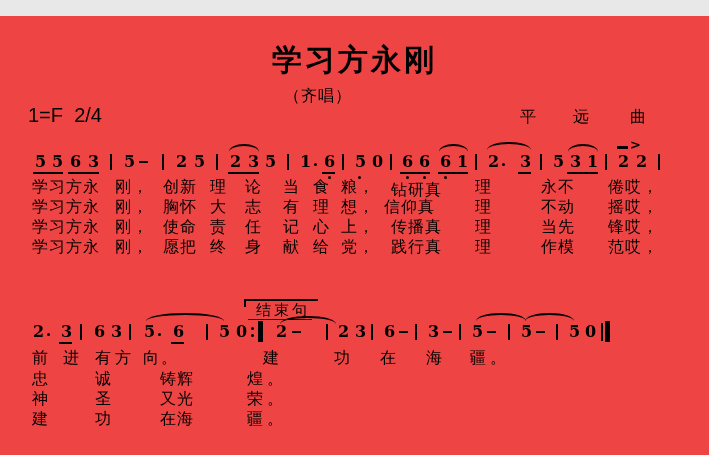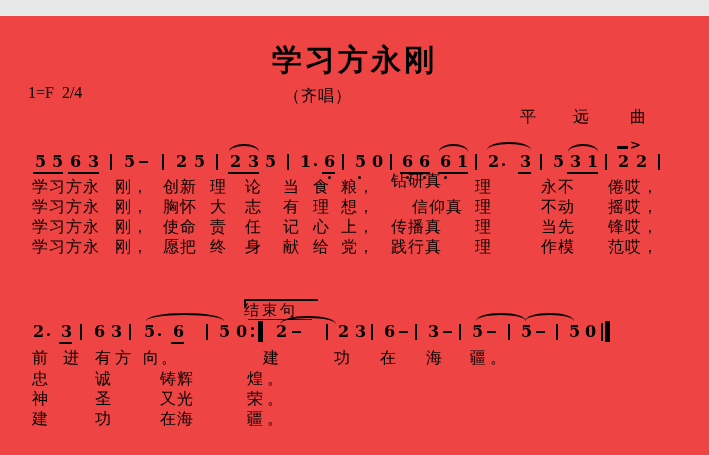--- a/index.html
+++ b/index.html
@@ -1,20 +1,20 @@
 <!DOCTYPE html>
 <html><head>
 <meta charset="utf-8">
 <style>
   html,body{margin:0;padding:0;background:#e8e8e8}
   .page{position:relative;width:709px;height:455px;background:#ef4444;color:#000;
         font-family:"Liberation Serif","DejaVu Serif",serif;overflow:hidden;margin:16px auto}
   .page *{position:absolute}
   .title{left:0;top:24px;width:709px;text-align:center;font-size:30px;font-weight:bold;letter-spacing:3px;white-space:pre}
-  .keymeter{left:28px;top:68px;font-size:16px;font-family:Liberation Serif, serif;white-space:pre}
+  .keymeter{left:28px;top:88px;font-size:20px;font-family:Liberation Sans, sans-serif;white-space:pre}
   .subtitle{left:284px;top:70px;font-size:16px;letter-spacing:1px;white-space:pre}
   .lyricist{left:518px;top:71px;font-size:16px;letter-spacing:1px;white-space:pre}
   .composer-ch{top:91px;font-size:16px}
   .tempo{left:28px;top:96px;font-size:16px;white-space:pre}
   .tempo .glyph{position:static;font-family:"DejaVu Sans",sans-serif;font-size:17px}
   .tempo .txt{position:static}
   .tk-n{font:bold 16px "DejaVu Serif",serif;line-height:17px}
   .tk-bar{width:2px;height:16px;background:#000}
   .tk-thick{width:5px;height:21px;background:#000}
   .tk-thin{width:2px;height:18px;background:#000}
@@ -143,33 +143,33 @@
     <div class="slur" style="left: 476px; top: 297px; width: 50px;"></div>
     <div class="slur" style="left: 525px; top: 297px; width: 49px;"></div>
     <span class="lyric" style="left: 32px; top: 162px;">学习方永</span>
     <span class="lyric" style="left: 115px; top: 162px;">刚，</span>
     <span class="lyric" style="left: 163px; top: 162px;">创新</span>
     <span class="lyric" style="left: 210px; top: 162px;">理</span>
     <span class="lyric" style="left: 245px; top: 162px;">论</span>
     <span class="lyric" style="left: 283px; top: 162px;">当</span>
     <span class="lyric" style="left: 313px; top: 162px;">食</span>
     <span class="lyric" style="left: 341px; top: 162px;">粮，</span>
-    <span class="lyric" style="left: 391px; top: 156px;">钻研真</span>
+    <span class="lyric" style="left: 391px; top: 165px;">钻研真</span>
     <span class="lyric" style="left: 475px; top: 162px;">理</span>
     <span class="lyric" style="left: 541px; top: 162px;">永不</span>
     <span class="lyric" style="left: 608px; top: 162px;">倦哎，</span>
     <span class="lyric" style="left: 32px; top: 182px;">学习方永</span>
     <span class="lyric" style="left: 115px; top: 182px;">刚，</span>
     <span class="lyric" style="left: 163px; top: 182px;">胸怀</span>
     <span class="lyric" style="left: 210px; top: 182px;">大</span>
     <span class="lyric" style="left: 245px; top: 182px;">志</span>
     <span class="lyric" style="left: 283px; top: 182px;">有</span>
     <span class="lyric" style="left: 313px; top: 182px;">理</span>
     <span class="lyric" style="left: 341px; top: 182px;">想，</span>
-    <span class="lyric" style="left: 412px; top: 182px;">信仰真</span>
+    <span class="lyric" style="left: 384px; top: 182px;">信仰真</span>
     <span class="lyric" style="left: 475px; top: 182px;">理</span>
     <span class="lyric" style="left: 541px; top: 182px;">不动</span>
     <span class="lyric" style="left: 608px; top: 182px;">摇哎，</span>
     <span class="lyric" style="left: 32px; top: 202px;">学习方永</span>
     <span class="lyric" style="left: 115px; top: 202px;">刚，</span>
     <span class="lyric" style="left: 163px; top: 202px;">使命</span>
     <span class="lyric" style="left: 210px; top: 202px;">责</span>
     <span class="lyric" style="left: 245px; top: 202px;">任</span>
     <span class="lyric" style="left: 283px; top: 202px;">记</span>
     <span class="lyric" style="left: 313px; top: 202px;">心</span>
@@ -212,15 +212,15 @@
     <span class="lyric" style="left: 160px; top: 374px;">又光</span>
     <span class="lyric" style="left: 247px; top: 374px;">荣</span>
     <span class="lyric" style="left: 267px; top: 374px;">。</span>
     <span class="lyric" style="left: 32px; top: 394px;">建</span>
     <span class="lyric" style="left: 95px; top: 394px;">功</span>
     <span class="lyric" style="left: 160px; top: 394px;">在海</span>
     <span class="lyric" style="left: 247px; top: 394px;">疆</span>
     <span class="lyric" style="left: 267px; top: 394px;">。</span>
     <div class="ebrak" style="left: 244px; top: 283px; width: 74px;"></div>
     <div class="ebtick" style="left: 244px; top: 283px;"></div>
-    <span class="elabel" style="left: 244px; top: 285px;">结束句</span>
+    <span class="elabel" style="left: 256px; top: 285px;">结束句</span>
     <div class="euline" style="left: 248px; top: 303px; width: 64px;"></div>
   </div>
 
 </body></html>

